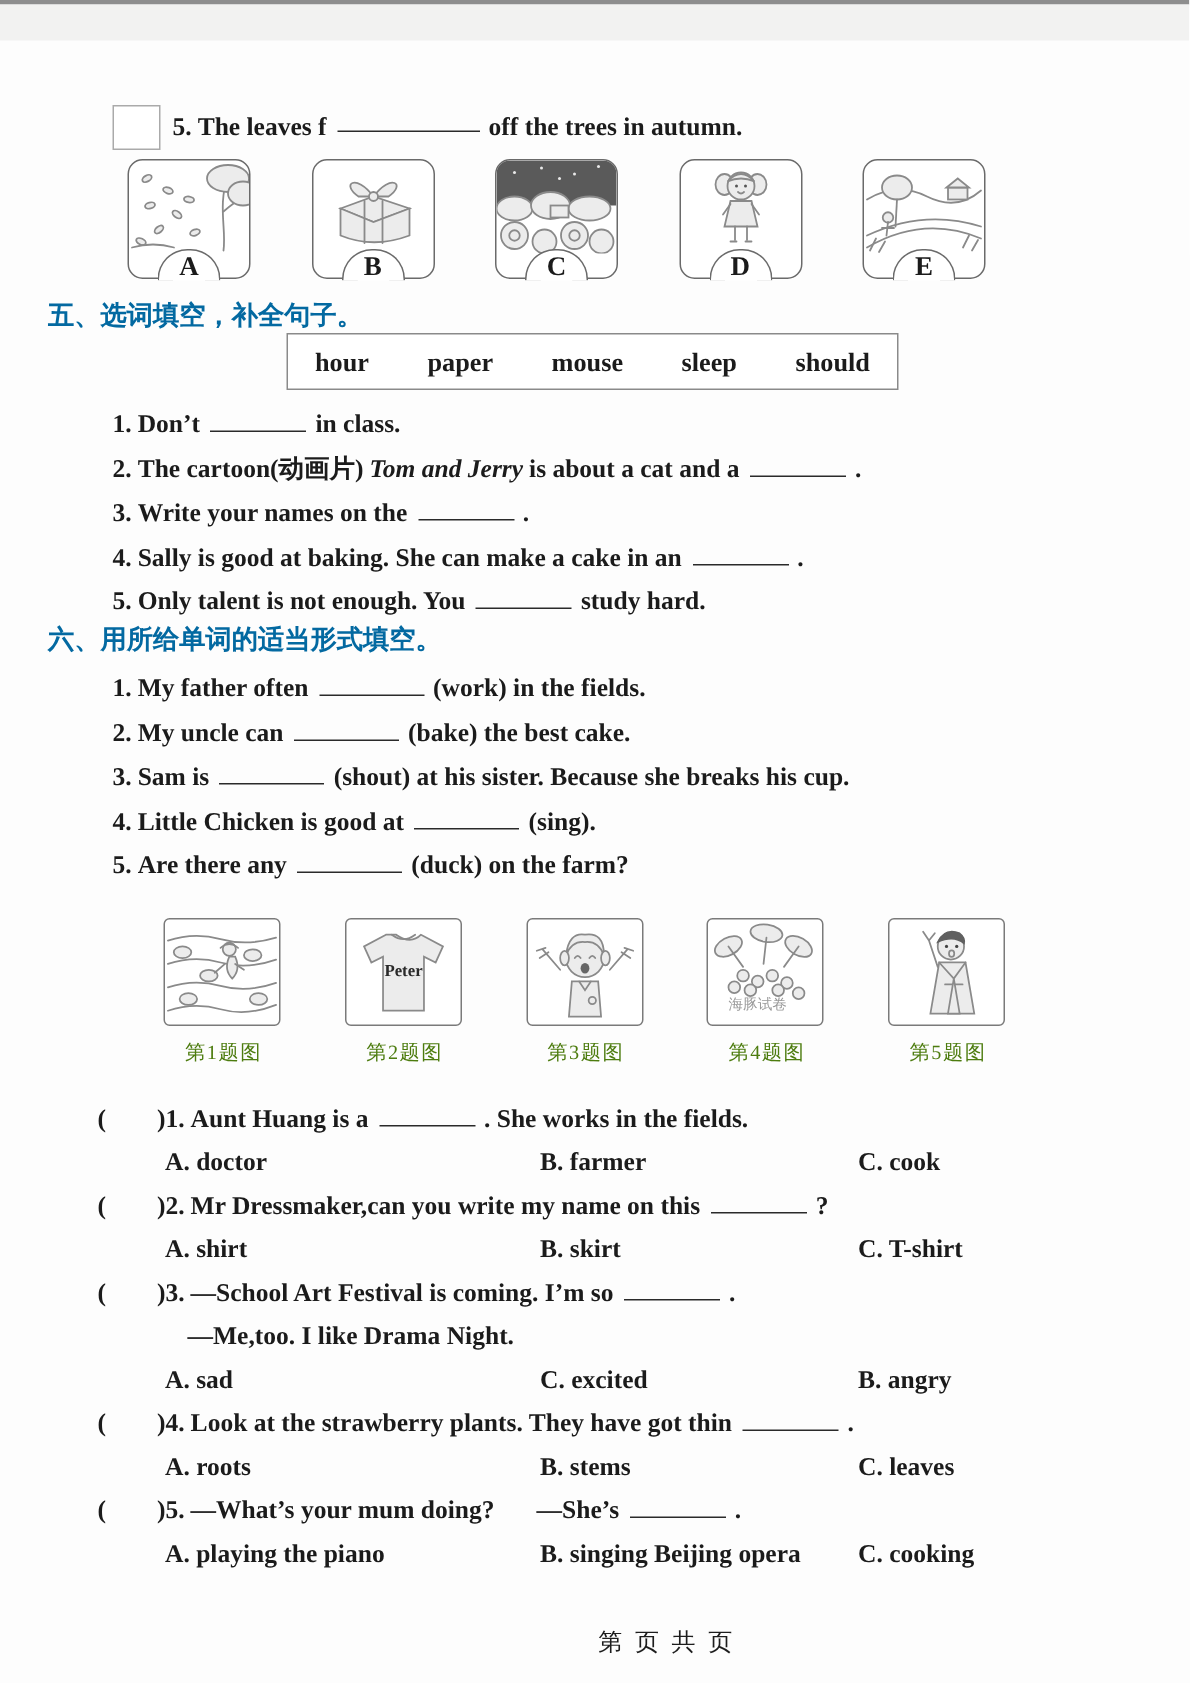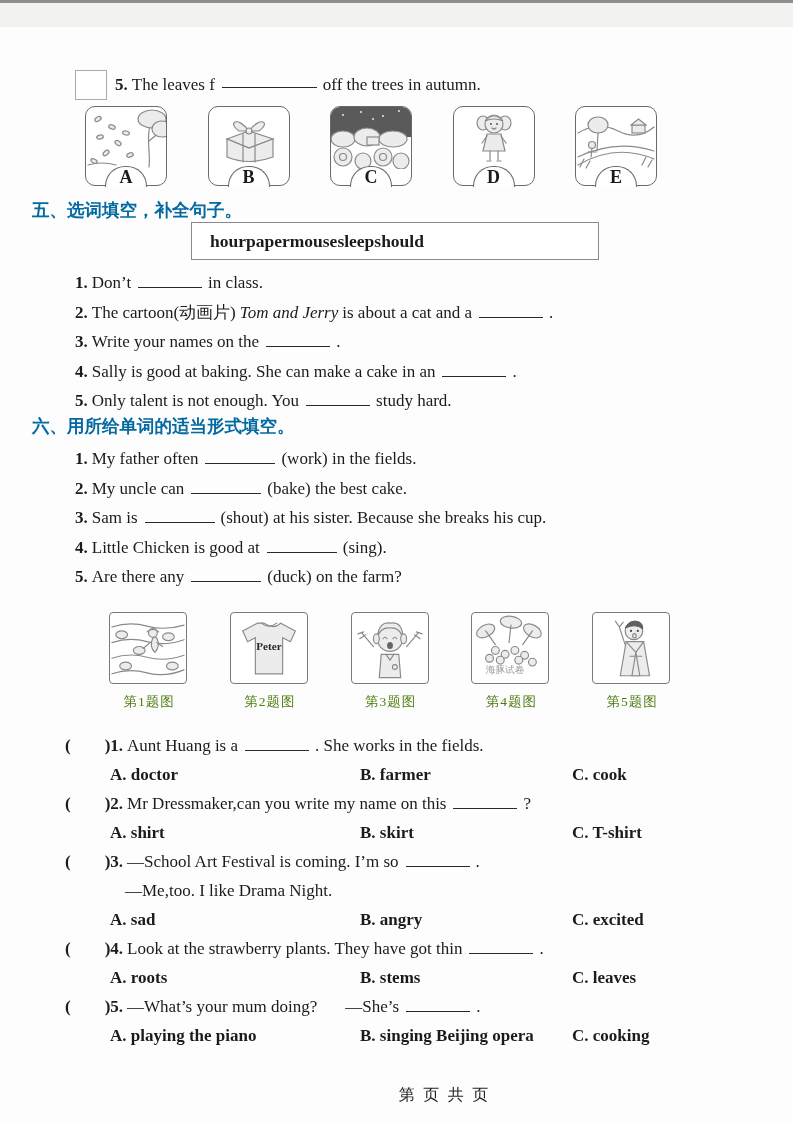--- a/index.html
+++ b/index.html
@@ -5,21 +5,21 @@
   html,body { margin:0; padding:0; }
   body { width:793px; height:1122px; background:#ffffff; }
   .page {
     position:relative; width:793px; height:1122px; overflow:hidden;
     background:#fdfdfd; color:#1b1b1b;
     font-family:"Liberation Serif","DejaVu Serif",serif;
   }
   
   .scan-top { position:absolute; top:0; left:0; right:0; height:3px; background:#454545; opacity:.6; }
   .scan-band { position:absolute; top:3px; left:0; right:0; height:24px; background:#f2f2f1; }
-  .txt { font-size:17px; font-weight:400; }
+  .txt { font-size:17px; font-weight:700; }
   .num { font-size:17px; font-weight:700; margin-right:4px; }
   .sec-title {
     position:absolute; left:32px; font-size:17.5px; font-weight:700;
     font-family:"Liberation Sans","DejaVu Sans",sans-serif; color:#0369a1;
   }
   .blank { display:inline-block; width:64px; height:4px; border-bottom:1.6px solid #2a2a2a; margin:0 6px 0 7px; }
   .blank.w95 { width:95px; }
   .blank.w70 { width:70px; }
 
   
@@ -37,21 +37,21 @@
     position:absolute; bottom:-1.6px; left:50%; transform:translateX(-50%);
     width:40px; height:20px; background:#fff; border:1.6px solid #6a6a6a; border-bottom:none;
     border-radius:20px 20px 0 0; display:flex; align-items:flex-end; justify-content:center;
     font-size:18px; font-weight:700; line-height:19px;
   }
 
   
   .word-bank {
     position:absolute; top:222px; left:191px; width:408px; height:38px;
     border:1.5px solid #8a8a8a; background:#fff; display:flex; align-items:center;
-    justify-content:flex-start; padding:0 18px; box-sizing:border-box;
+    justify-content:space-between; padding:0 18px; box-sizing:border-box;
     font-size:17.5px; font-weight:700;
   }
 
   .items { position:absolute; left:75px; }
   .items .item { height:29.5px; line-height:29.5px; white-space:nowrap; }
   .items-5 { top:268px; }
   .items-6 { top:444px; }
 
   
   .s7-pics { position:absolute; top:612px; left:109px; width:563px; display:flex; justify-content:space-between; }
@@ -372,22 +372,22 @@
     </div>
 
     <div class="line">
       <span class="paren">(        )</span><span class="num">3.</span><span class="txt">—School Art Festival is coming. I’m so</span><span class="blank"></span><span class="txt">.</span>
     </div>
     <div class="line cont">
       <span class="txt">—Me,too. I like Drama Night.</span>
     </div>
     <div class="line opts">
       <span class="opt">A. sad</span>
+      <span class="opt">C. excited</span>
       <span class="opt">B. angry</span>
-      <span class="opt">C. excited</span>
     </div>
 
     <div class="line">
       <span class="paren">(        )</span><span class="num">4.</span><span class="txt">Look at the strawberry plants. They have got thin</span><span class="blank"></span><span class="txt">.</span>
     </div>
     <div class="line opts">
       <span class="opt">A. roots</span>
       <span class="opt">B. stems</span>
       <span class="opt">C. leaves</span>
     </div>

